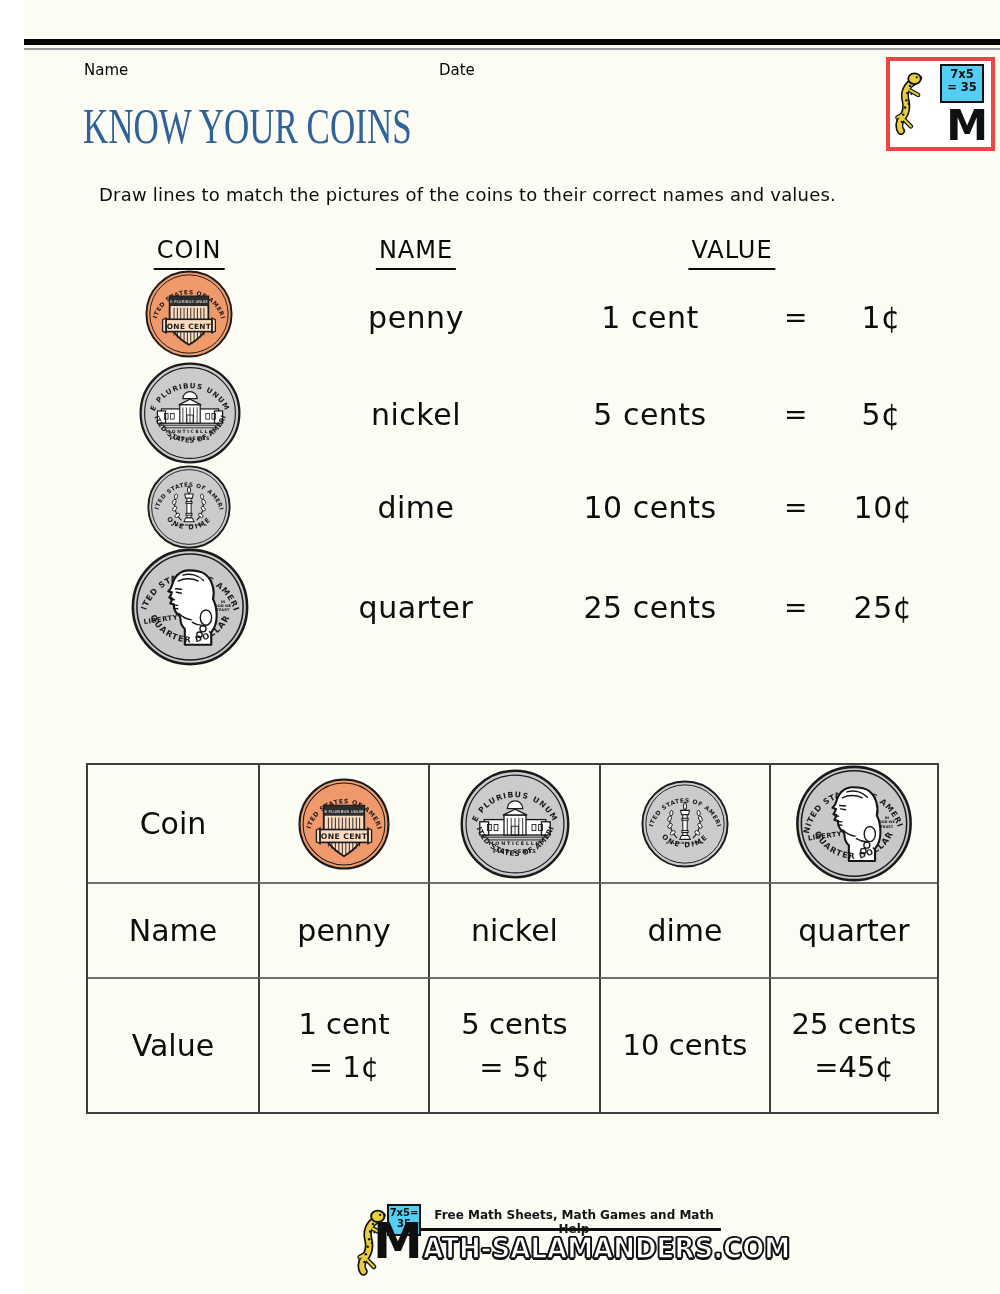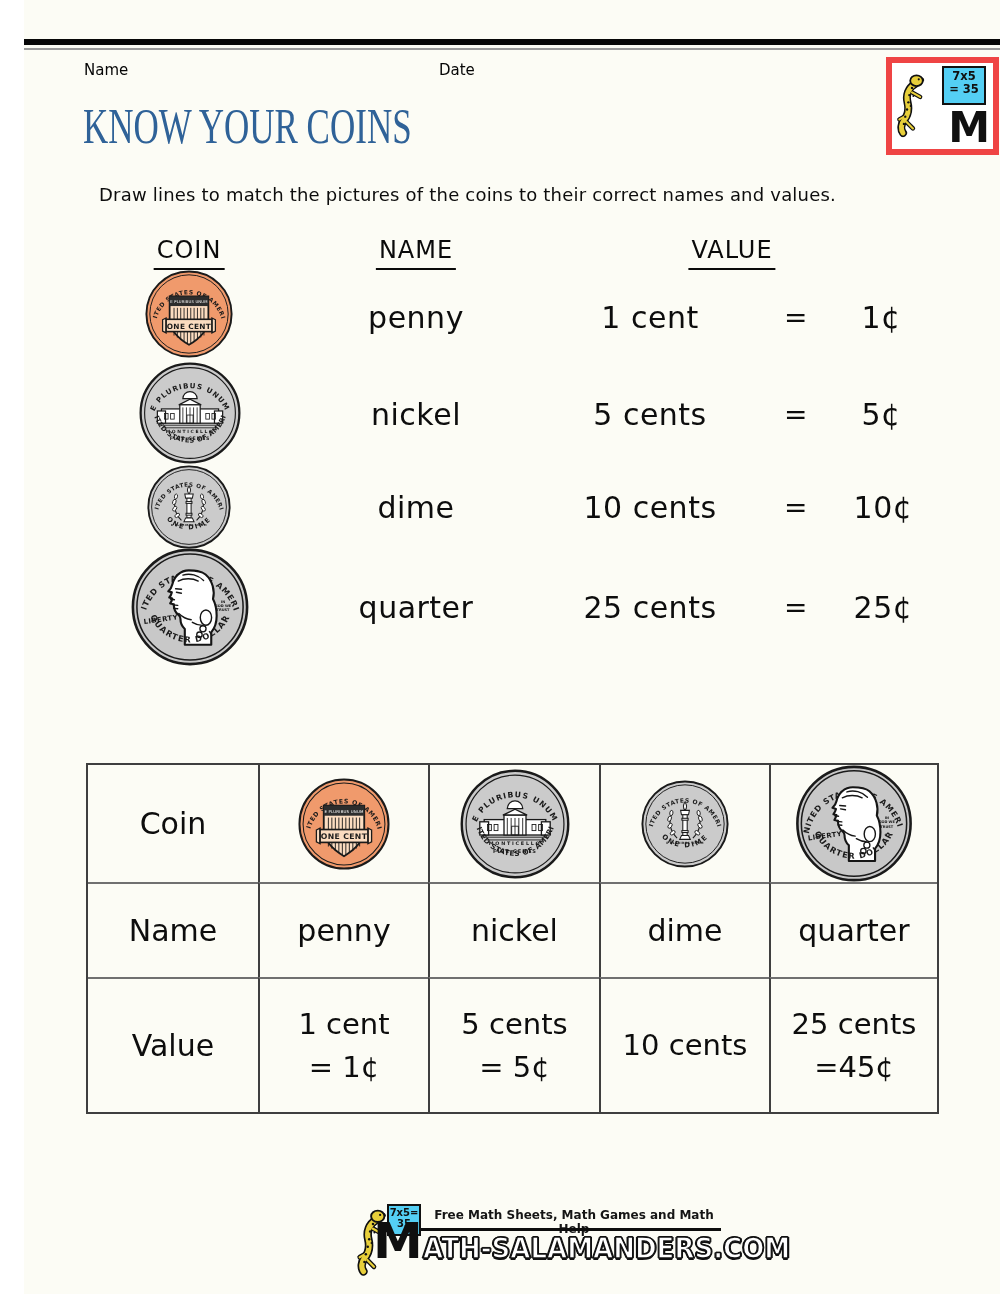--- a/index.html
+++ b/index.html
@@ -8,21 +8,21 @@
   .abs{position:absolute;}
   .cxy{transform:translate(-50%,-50%);}
   .cx{transform:translateX(-50%);}
 
   .rule-thick{left:0;top:39px;width:1000px;height:6px;background:#070707;}
   .rule-thin{left:0;top:48px;width:1000px;height:2px;background:#9a9a9a;}
 
   .field-label{font-size:15px;color:#050505;}
 
   .logo-box{left:862px;top:57px;width:101px;height:86px;background:#ffffff;
-            border:6px solid #ef4444;}
+            border:4px solid #ef4444;}
   .board{background:#54CFF4;border:2px solid #111;color:#101010;font-weight:bold;
          text-align:center;line-height:1.1;}
   .logo-board{left:50px;top:3px;width:40px;height:33px;font-size:11.5px;padding-top:2px;}
   .logo-m{right:3px;bottom:0px;font-size:42px;font-weight:800;line-height:1;color:#101010;}
 
   .title{left:59px;top:101px;font-family:"Liberation Serif","DejaVu Serif",serif;
          font-size:50px;line-height:1;color:#2F6298;transform:scaleX(0.70);
          transform-origin:left top;white-space:nowrap;}
   .instruction{left:75px;top:184px;font-size:18px;letter-spacing:.2px;color:#0d0d0d;white-space:nowrap;}
 

